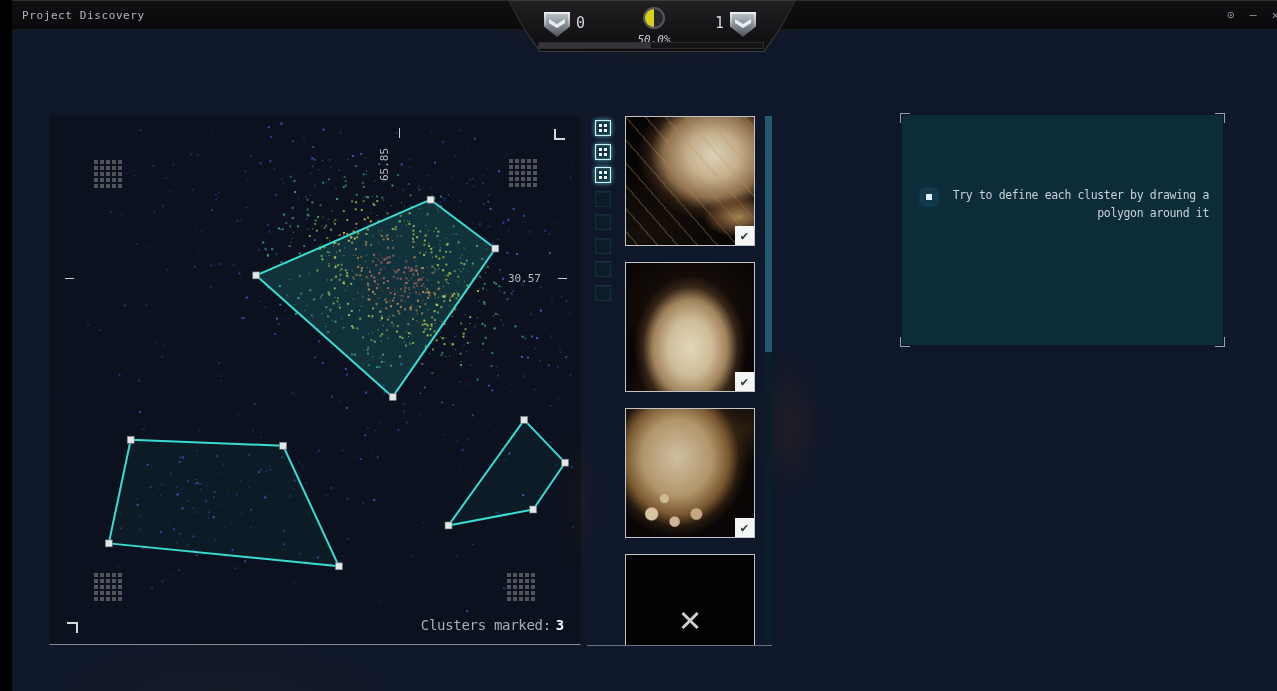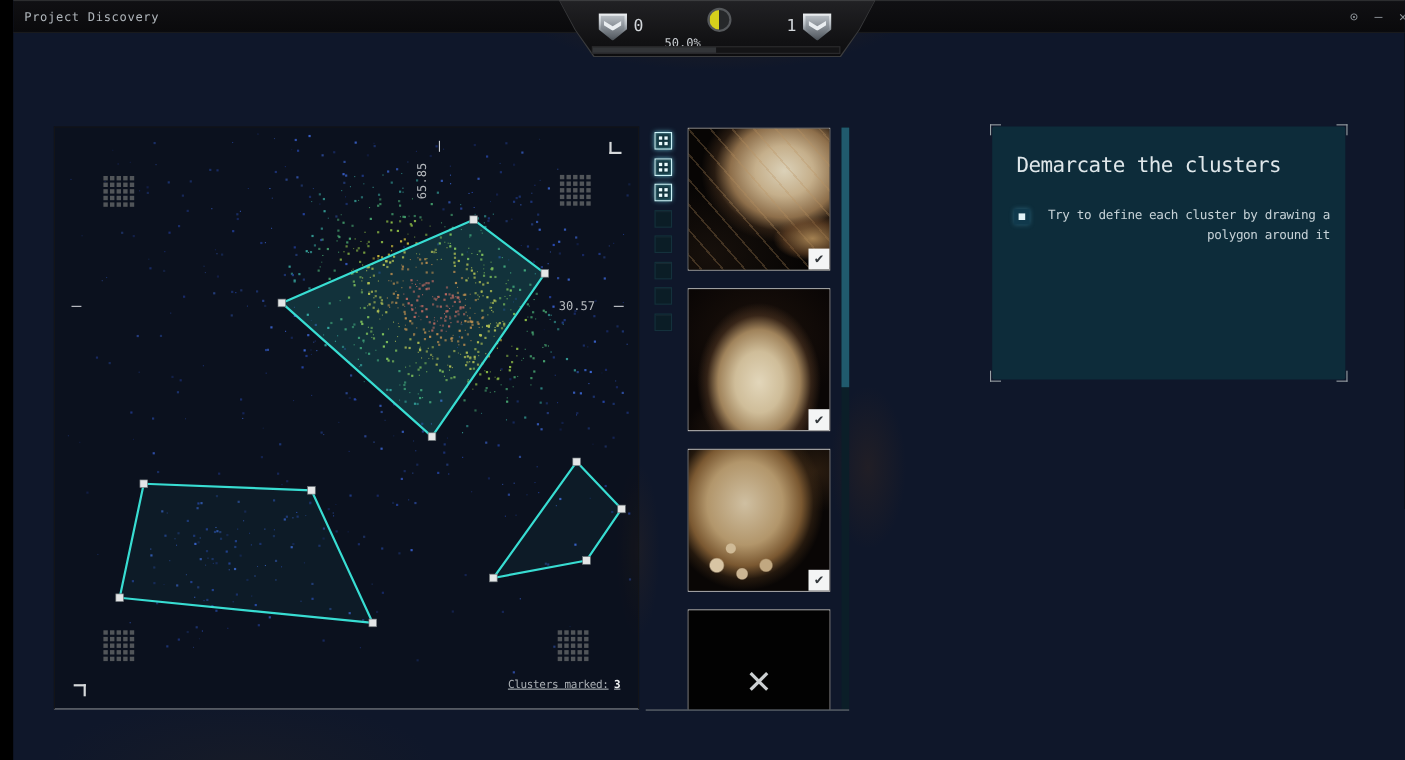--- a/index.html
+++ b/index.html
@@ -38,41 +38,41 @@
     background:linear-gradient(180deg,#eff2f4,#b5bbc1 40%,#6d747b 72%,#474d53);}
   .b-inner{position:absolute;inset:2px;clip-path:polygon(0 0,100% 0,100% 58%,50% 100%,0 58%);
     background:linear-gradient(180deg,#b9bfc5,#858c93 52%,#565c63);}
   .b-chev{position:absolute;left:5px;top:7px;width:16px;height:9px;background:#e9edf0;
     clip-path:polygon(0 0,50% 55%,100% 0,100% 45%,50% 100%,0 45%);}
   .score-num{position:absolute;top:14px;font-size:15px;color:#d3d7db;}
   .score-left{left:68px;}
   .score-right{left:198px;width:18px;text-align:right;}
   .pie{position:absolute;left:135px;top:7px;width:22px;height:22px;border-radius:50%;
     border:2px solid #55585b;box-sizing:border-box;}
-  .pie-pct{position:absolute;left:96px;top:33px;width:66px;font-size:11px;color:#c7cbcf;}
+  .pie-pct{position:absolute;left:113px;top:33px;width:66px;text-align:center;font-size:11px;color:#c7cbcf;font-style:italic;}
   .pbar{position:absolute;left:30px;top:42px;width:224px;height:5px;background:#141416;
     border:1px solid #2c2c2e;box-sizing:content-box;}
   .pbar-fill{height:100%;background:#333538;}
 
   
   .plot{left:37px;top:115px;width:532px;height:530px;box-sizing:border-box;
     border:1px solid #131418;border-bottom:1px solid #878c91;background:rgba(2,3,4,.3);}
   .plot svg{position:absolute;left:0;top:0;cursor:crosshair;}
   .dotgrid{position:absolute;display:grid;grid-template-columns:repeat(5,4px);grid-template-rows:repeat(5,4px);gap:2px;}
   .dotgrid i{background:#515559;}
   .dg-tl{left:44px;top:44px;} .dg-tr{left:459px;top:43px;} .dg-bl{left:44px;top:457px;} .dg-br{left:457px;top:457px;}
   .tick-top{left:349px;top:12px;width:1px;height:10px;background:#c9cdd1;}
   .dash-left{left:15px;top:162px;width:9px;height:1px;background:#c9cdd1;}
   .dash-right{left:508px;top:162px;width:9px;height:1px;background:#c9cdd1;}
   .xval-label{left:304px;top:42px;width:60px;height:13px;text-align:center;font-size:11px;color:#b6babe;
     transform:rotate(-90deg);}
   .yval-label{left:445px;top:156px;width:46px;text-align:right;font-size:11px;color:#b6babe;}
   .corner-tr{left:504px;top:13px;width:9px;height:9px;border-left:2px solid #d6d9db;border-bottom:2px solid #d6d9db;}
   .corner-bl{left:17px;top:506px;width:9px;height:9px;border-top:2px solid #d6d9db;border-right:2px solid #d6d9db;}
-  .clusters-marked{right:16px;top:501px;font-size:10px;color:#a9aeb3;letter-spacing:-.3px;text-decoration:underline;}
+  .clusters-marked{right:16px;top:501px;font-size:14px;color:#a9aeb3;letter-spacing:-.3px;}
   .clusters-marked b{color:#f1f3f4;font-weight:bold;margin-left:5px;}
 
   
   .icon-col{left:583px;top:120px;width:16px;}
   .strip-icon{width:16px;height:16px;box-sizing:border-box;margin-bottom:7.5px;position:relative;cursor:pointer;}
   .strip-icon.active{background:#11333d;border:1px solid #cdf3f8;
     box-shadow:0 0 5px rgba(120,230,250,.75), inset 0 0 3px rgba(140,235,250,.5);}
   .strip-icon.active .dots{position:absolute;left:3px;top:3px;display:grid;
     grid-template-columns:3px 3px;grid-template-rows:3px 3px;gap:2px;}
   .strip-icon.active .dots i{background:#ecfcff;}
@@ -1558,21 +1558,20 @@
     </div>
   <div class="abs scrollbar-track"></div>
   <div class="abs scrollbar-thumb"></div>
   <div class="abs strip-bottom"></div>
 
   <div class="abs info-panel">
     <div class="cb cb-tl"></div>
     <div class="cb cb-tr"></div>
     <div class="cb cb-bl"></div>
     <div class="cb cb-br"></div>
-    <div class="panel-title">Demarcate the clusters</div>
     <div class="bullets">
         <div class="bullet">
           <span class="bmark"></span>
           <span class="btext">Try to define each cluster by drawing a polygon around it</span>
         </div>
       </div>
   </div>
 
 
 </div>

